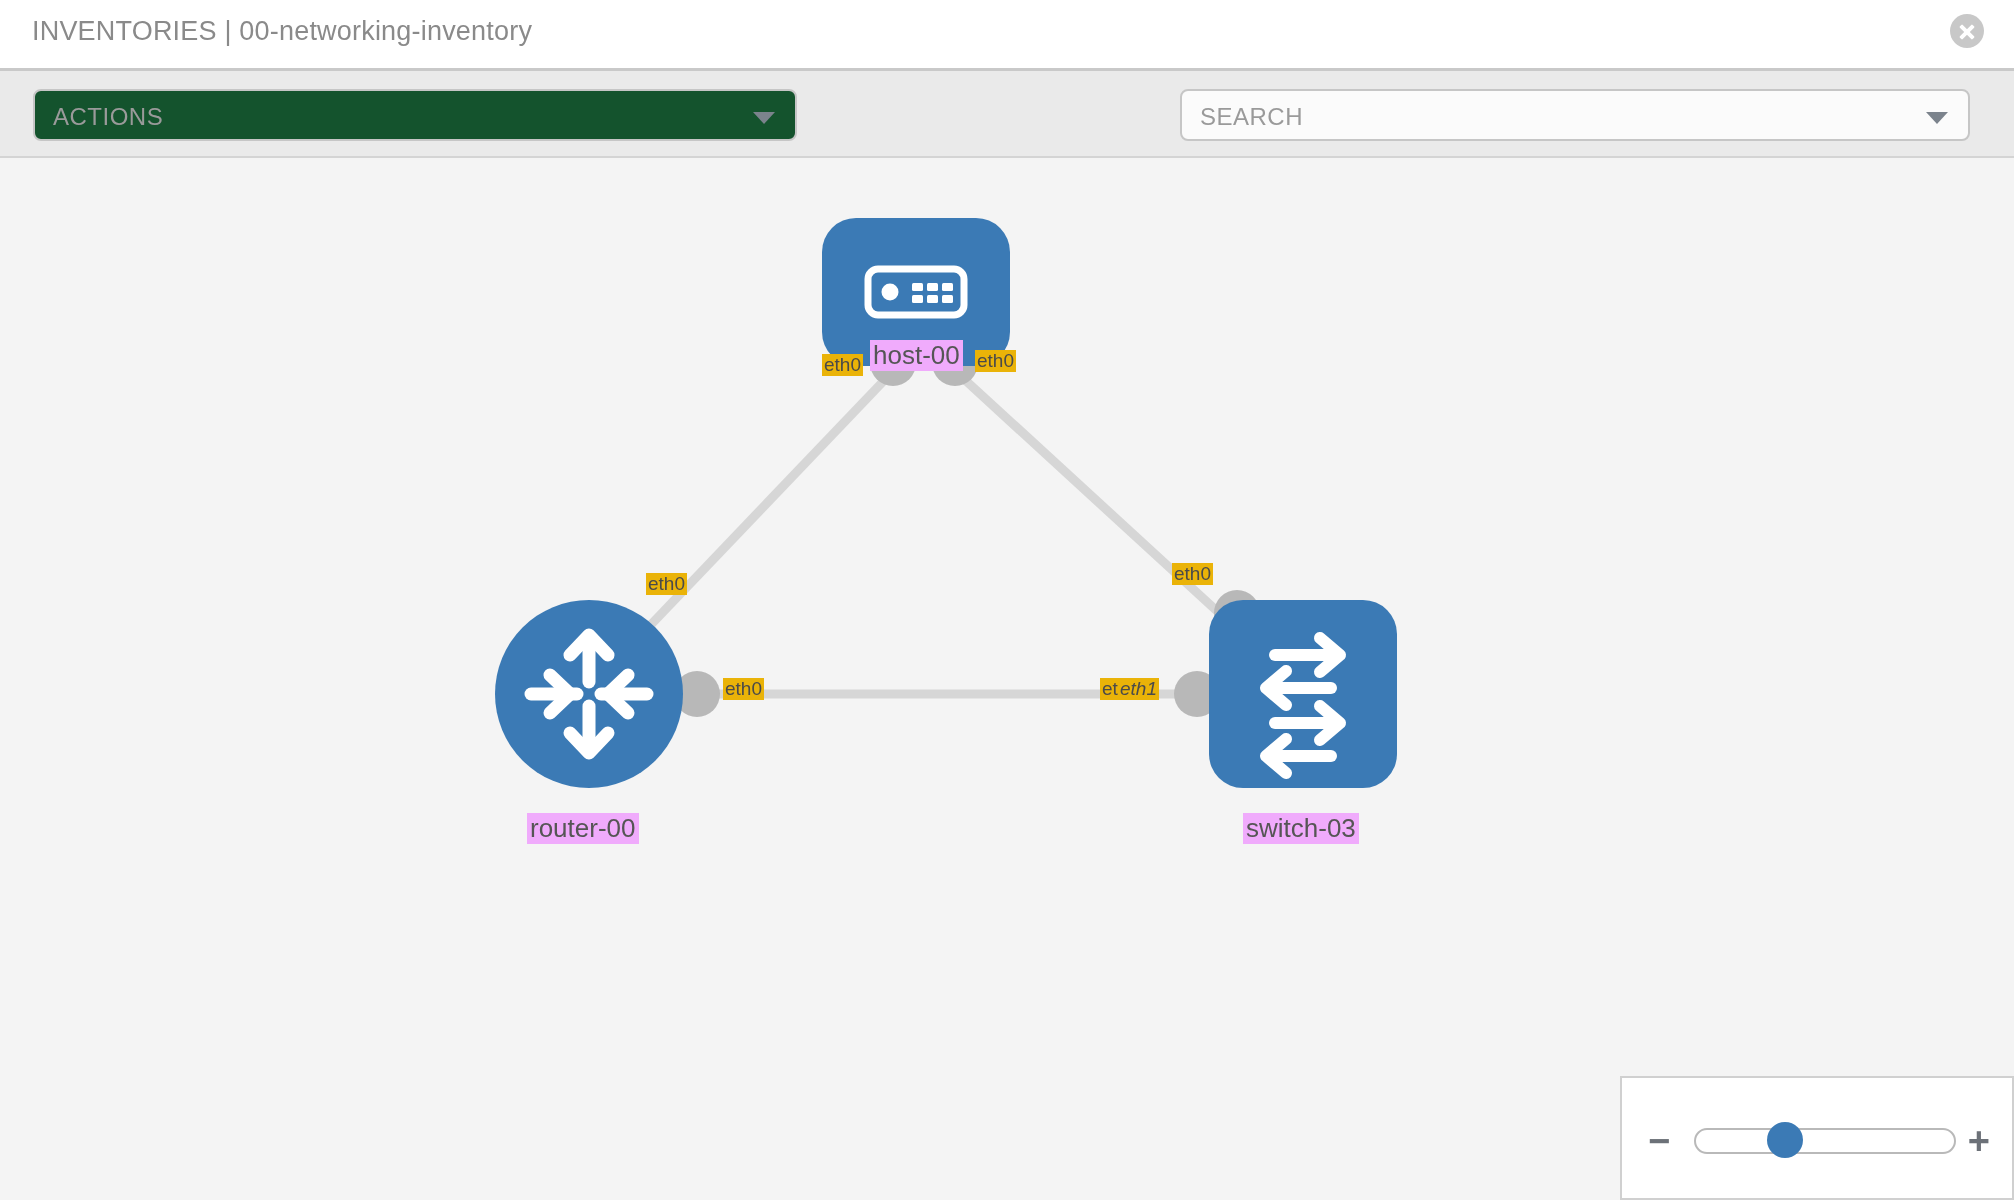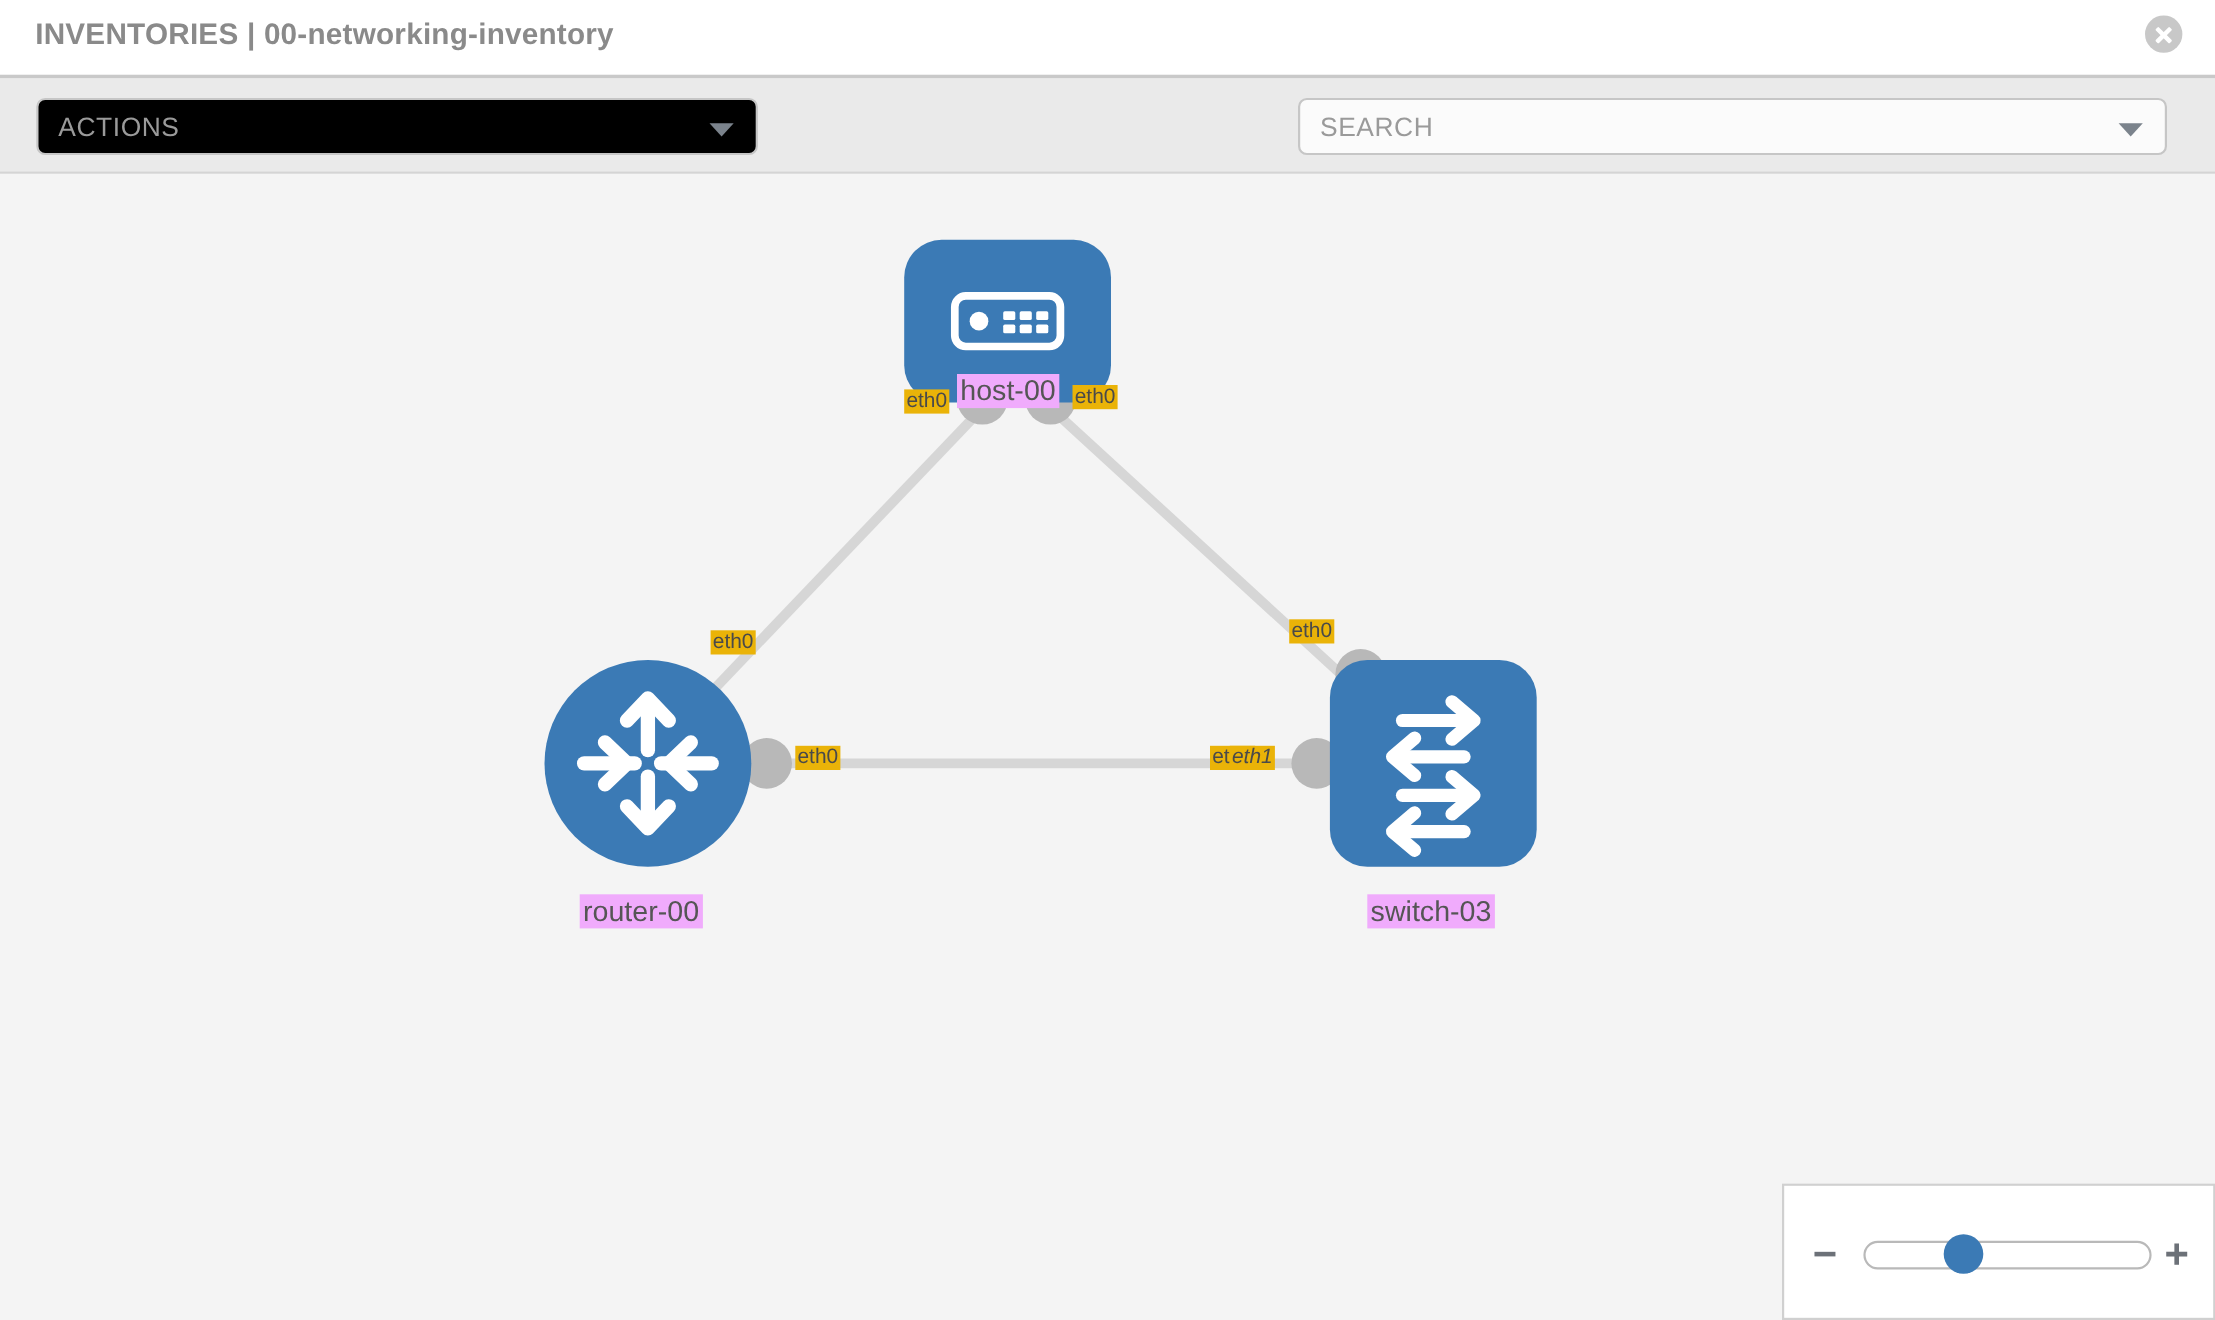--- a/index.html
+++ b/index.html
@@ -11,21 +11,21 @@
   }
   .app { position: relative; width: 2014px; height: 1200px; background: #ffffff; }
 
   
   .header {
     position: absolute; left: 0; top: 0; width: 2014px; height: 68px;
     background: #ffffff;
   }
   .header-title {
     position: absolute; left: 32px; top: 16px;
-    font-size: 27px; font-weight: bold; color: #8a8a8a;
+    font-size: 27px; font-weight: normal; color: #8a8a8a;
     letter-spacing: 0.2px; white-space: nowrap;
   }
   .close-btn {
     position: absolute; right: 30px; top: 14px;
     width: 34px; height: 34px; border-radius: 50%;
     background: #c8c8c8; cursor: pointer;
   }
   .close-btn::before, .close-btn::after {
     content: ""; position: absolute; left: 8px; top: 15.5px;
     width: 18px; height: 4px; background: #ffffff; border-radius: 1px;
@@ -35,22 +35,22 @@
 
   
   .toolbar {
     position: absolute; left: 0; top: 68px; width: 2014px; height: 90px;
     background: #eaeaea;
     border-top: 3px solid #c9c9c9;
     border-bottom: 2px solid #d4d4d4;
   }
   .actions-select {
     position: absolute; left: 33px; top: 18px;
-    width: 656px; height: 52px;
-    background: #000000; border: 2px solid #c6c6c6; border-radius: 8px;
+    width: 764px; height: 52px;
+    background: #14532d; border: 2px solid #c6c6c6; border-radius: 8px;
     cursor: pointer;
   }
   .actions-select .label {
     position: absolute; left: 18px; top: 12px;
     font-size: 24px; color: #9a9a9a; letter-spacing: 0.5px;
   }
   .caret {
     position: absolute; right: 20px; top: 21px;
     width: 0; height: 0;
     border-left: 11px solid transparent;

